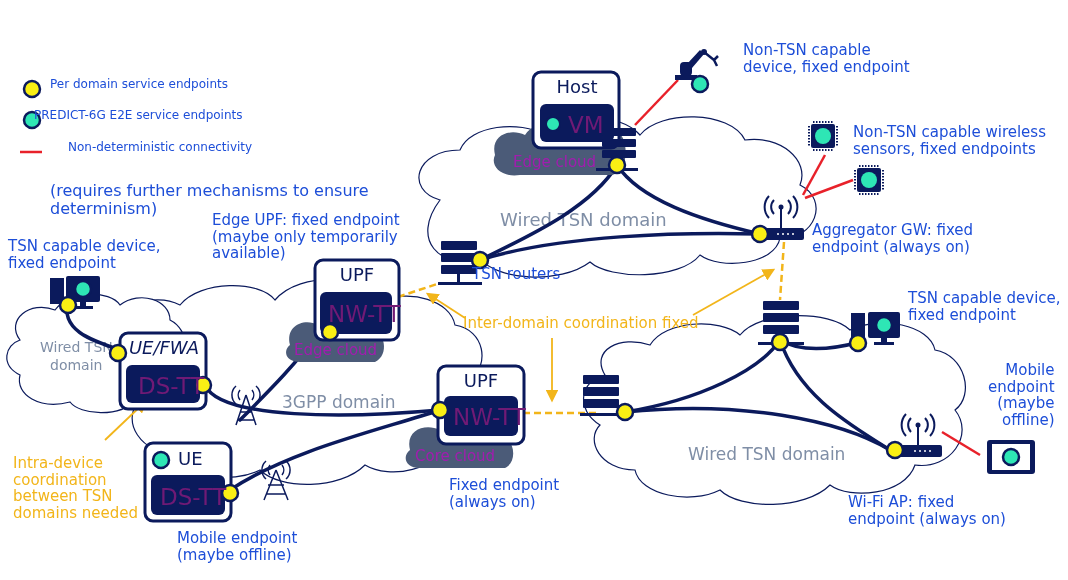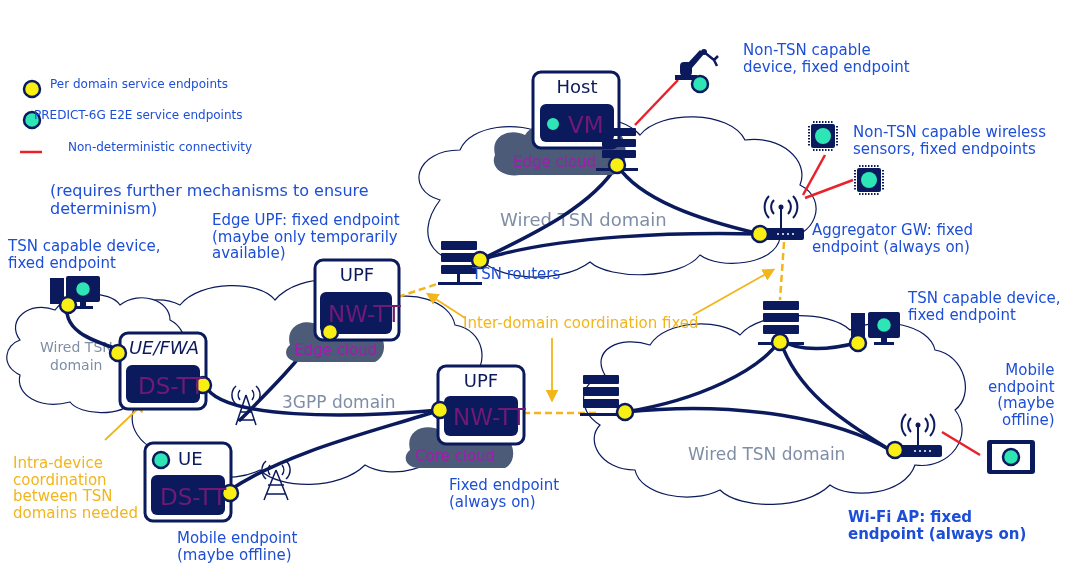--- a/index.html
+++ b/index.html
@@ -248,21 +248,21 @@
 available)</div>
 <div class="t lbl" style="left:8px;top:238px;">TSN capable device,
 fixed endpoint</div>
 <div class="t lbl" style="left:472px;top:266px;">TSN routers</div>
 <div class="t lbl" style="left:908px;top:290px;">TSN capable device,
 fixed endpoint</div>
 <div class="t lbl" style="left:988px;top:362px;text-align:right;">Mobile
 endpoint
 (maybe
 offline)</div>
-<div class="t lbl" style="left:848px;top:509px;font-weight:bold;">Wi-Fi AP: fixed
+<div class="t lbl" style="left:848px;top:494px;">Wi-Fi AP: fixed
 endpoint (always on)</div>
 <div class="t lbl" style="left:449px;top:477px;">Fixed endpoint
 (always on)</div>
 <div class="t lbl" style="left:177px;top:530px;">Mobile endpoint
 (maybe offline)</div>
 <div class="t coord" style="left:463px;top:315px;">Inter-domain coordination fixed</div>
 <div class="t coord" style="left:13px;top:445px;margin-top:10px;">Intra-device
 coordination
 between TSN
 domains needed</div>

